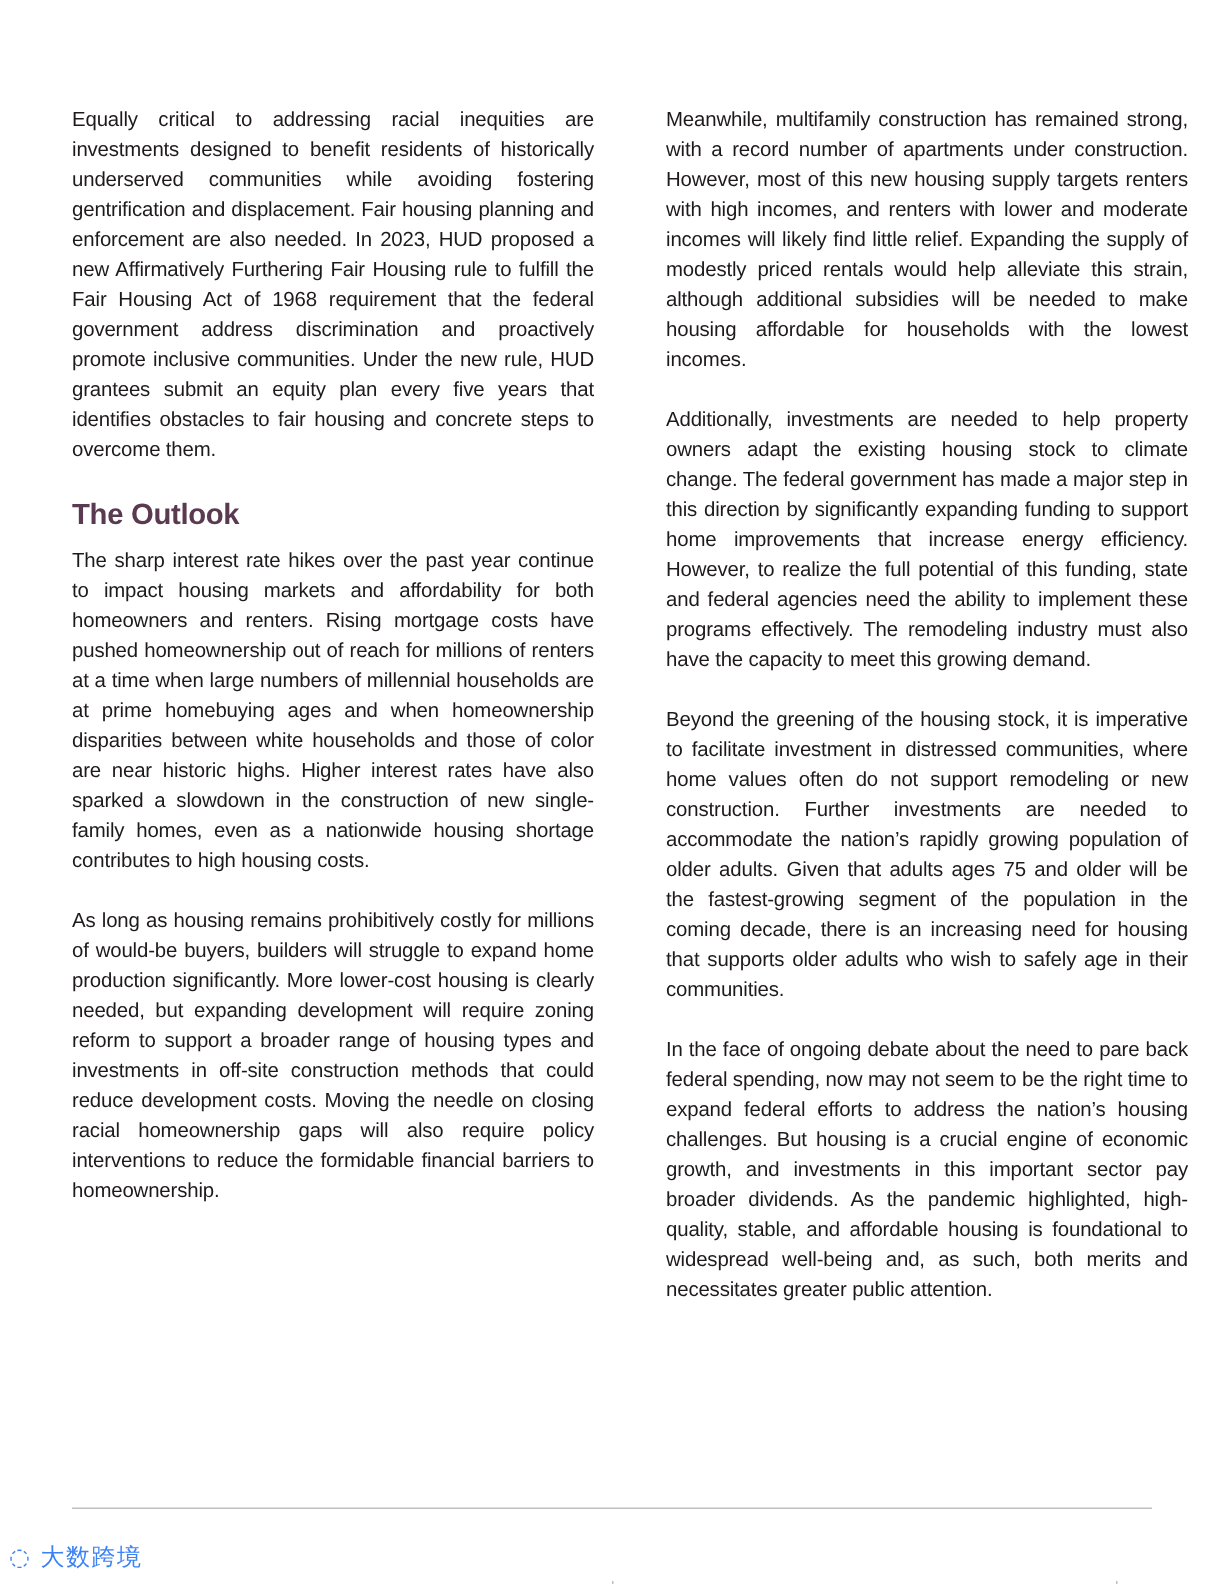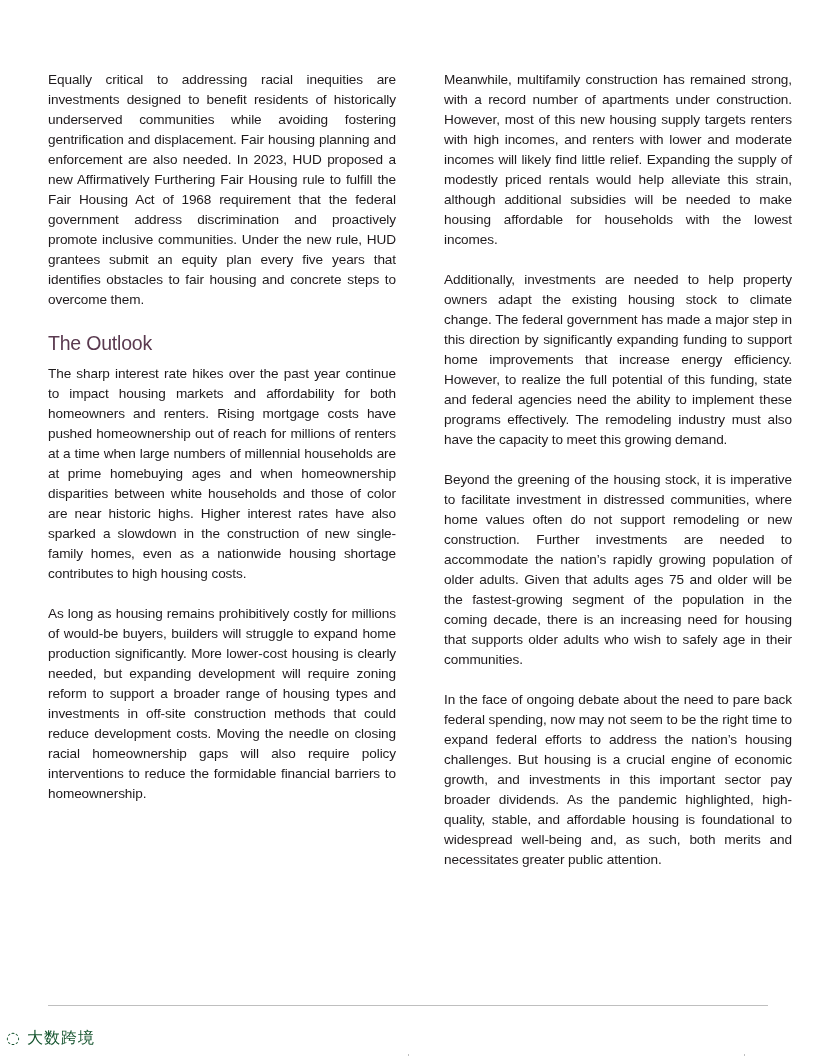--- a/index.html
+++ b/index.html
@@ -2,28 +2,28 @@
 <html><head>
   <meta charset="utf-8">
   <style>
     html, body { margin: 0; padding: 0; background: #ffffff; }
     body { width: 816px; height: 1056px; position: relative; overflow: hidden;
            font-family: "Liberation Sans", "DejaVu Sans", sans-serif; color: #1e1a1c; }
     .col { position: absolute; top: 70px; width: 348px; }
     .col-left { left: 48px; }
     .col-right { left: 444px; }
     p { margin: 0 0 20px 0; font-size: 13.6px; line-height: 20px; text-align: justify; hyphens: manual; letter-spacing: -0.1px; }
-    h2 { margin: 14px 0 8px 0; font-size: 19.5px; font-weight: normal; line-height: 26px; color: #5a3a50; letter-spacing: -0.2px; }
+    h2 { margin: 14px 0 8px 0; font-size: 19.5px; font-weight: bold; line-height: 26px; color: #5a3a50; letter-spacing: -0.2px; }
     .footer { position: absolute; left: 48px; top: 1005px; width: 720px; height: 24px; border-top: 1px solid #bfbfbf; }
     .footer .cell { position: absolute; top: 0; height: 24px; display: flex; align-items: center; justify-content: center;
                     font-size: 8px; letter-spacing: 0.9px; color: #333; text-transform: uppercase; margin-top: 48px; }
     .footer .left { left: 0; width: 359px; }
     .footer .mid { left: 360px; width: 336px; border-left: 1px solid #bfbfbf; padding-left: 40px; }
     .footer .right { left: 696px; width: 24px; border-left: 1px solid #bfbfbf; justify-content: center; }
-    .watermark { position: absolute; left: 6px; top: 1028px; font-size: 16px; color: #14532d; letter-spacing: 1px; font-family: "DejaVu Sans", sans-serif; }
+    .watermark { position: absolute; left: 6px; top: 1028px; font-size: 16px; color: #3b82f6; letter-spacing: 1px; font-family: "DejaVu Sans", sans-serif; }
   </style>
 </head>
 <body>
 
 <div class="col col-left">
   <p>Equally critical to addressing racial inequities are investments designed to benefit residents of historically underserved communities while avoiding fostering gentrification and displacement. Fair housing planning and enforcement are also needed. In 2023, HUD proposed a new Affirmatively Furthering Fair Housing rule to fulfill the Fair Housing Act of 1968 requirement that the federal government address discrimination and proactively promote inclusive communities. Under the new rule, HUD grantees submit an equity plan every five years that identifies obstacles to fair housing and concrete steps to overcome them.</p>
   <h2>The Outlook</h2>
   <p>The sharp interest rate hikes over the past year continue to impact housing markets and affordability for both homeowners and renters. Rising mortgage costs have pushed homeownership out of reach for millions of renters at a time when large numbers of millennial households are at prime homebuying ages and when homeownership disparities between white households and those of color are near historic highs. Higher interest rates have also sparked a slowdown in the construction of new single-family homes, even as a nationwide housing shortage contributes to high housing costs.</p>
   <p>As long as housing remains prohibitively costly for millions of would-be buyers, builders will struggle to expand home production significantly. More lower-cost housing is clearly needed, but expanding development will require zoning reform to support a broader range of housing types and investments in off-site construction methods that could reduce development costs. Moving the needle on closing racial homeownership gaps will also require policy interventions to reduce the formidable financial barriers to homeownership.</p>
 </div>

